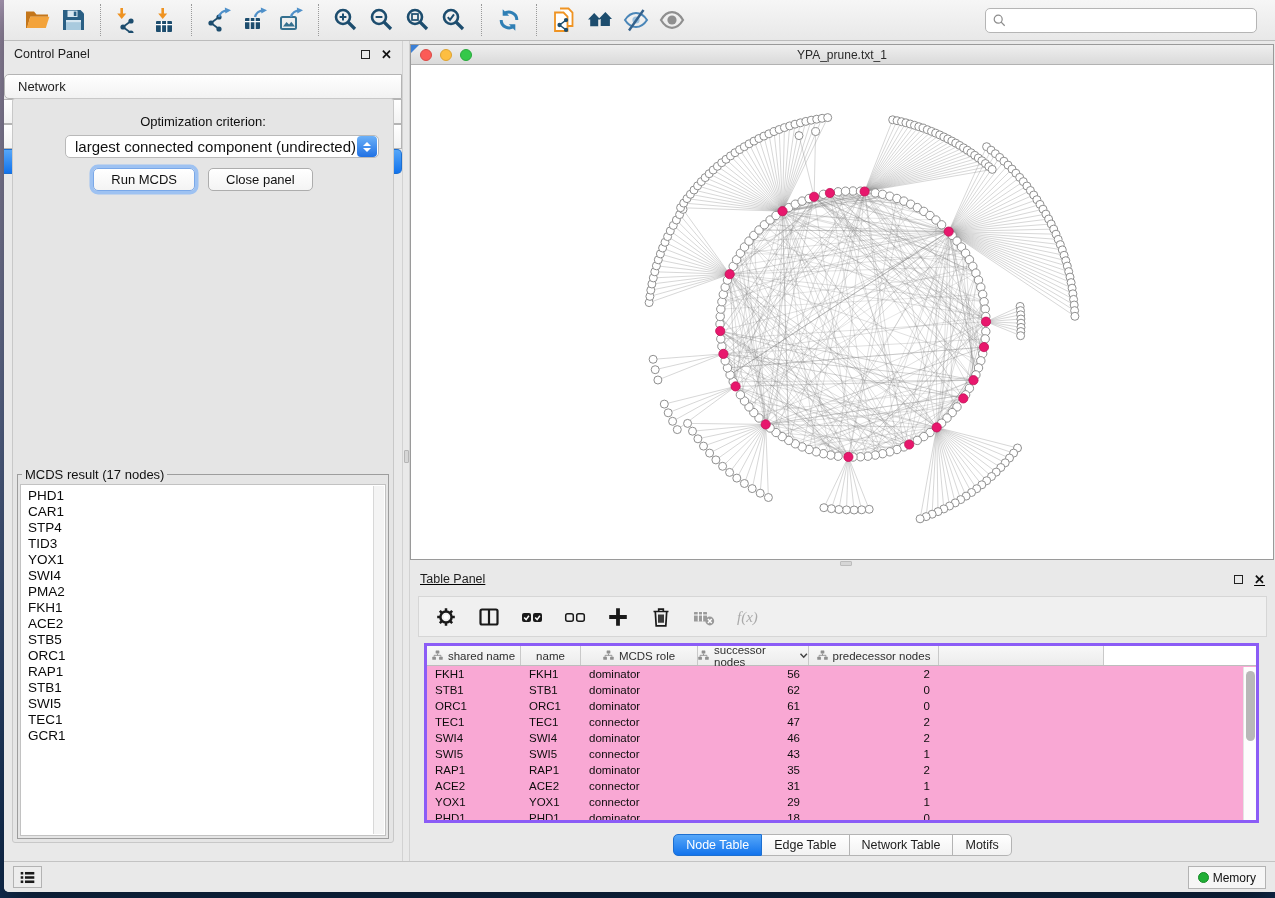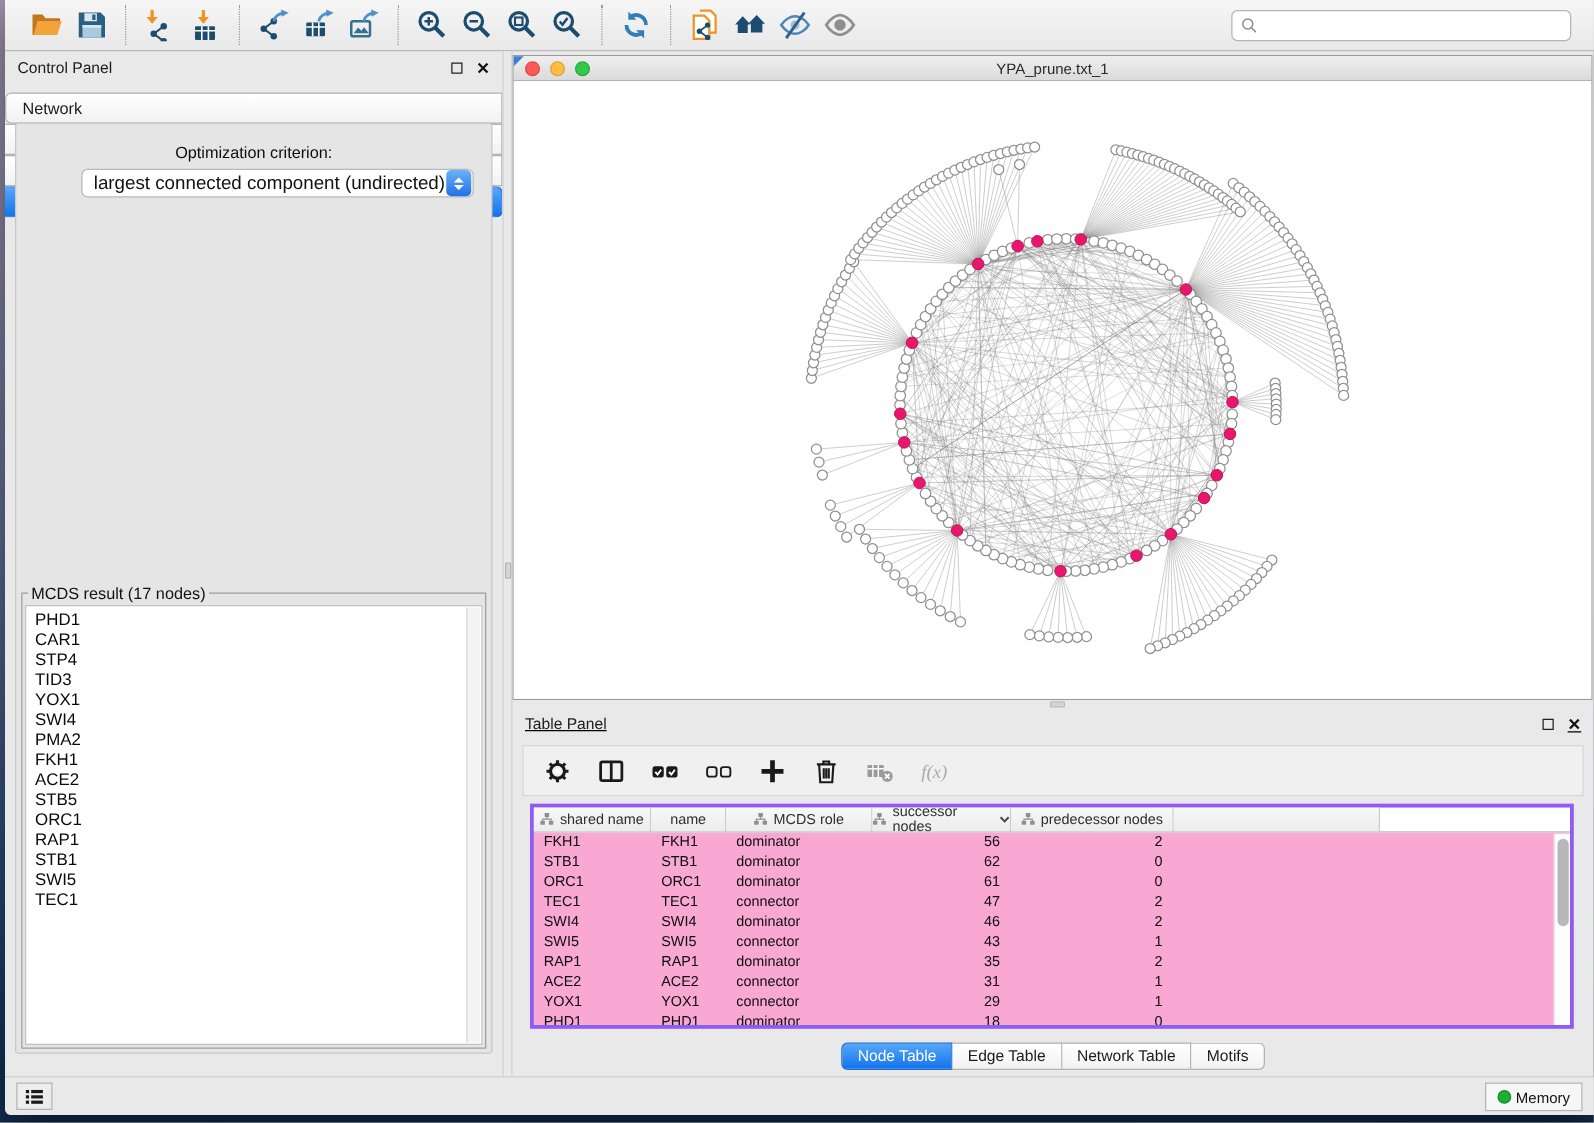--- a/index.html
+++ b/index.html
@@ -317,39 +317,44 @@
       </div>
     <div class="cp-content">
       <div class="opt-label">Optimization criterion:</div>
       <div class="mac-select">
         <span>largest connected component (undirected)</span>
         <span class="stepper">
             <i class="up"></i>
             <i class="dn"></i>
           </span>
       </div>
+      <div class="btnrow">
+        <button class="mac-btn focusring">Run MCDS</button>
+        <button class="mac-btn">Close panel</button>
+      </div>
       <fieldset class="result-fieldset">
         <legend>MCDS result (17 nodes)</legend>
         <div class="result-inner">
           <div class="result-list" id="result-list">
               <div>PHD1</div>
               <div>CAR1</div>
               <div>STP4</div>
               <div>TID3</div>
               <div>YOX1</div>
               <div>SWI4</div>
               <div>PMA2</div>
               <div>FKH1</div>
               <div>ACE2</div>
               <div>STB5</div>
               <div>ORC1</div>
               <div>RAP1</div>
               <div>STB1</div>
               <div>SWI5</div>
               <div>TEC1</div>
+              <div>GCR1</div>
             </div>
           <div class="result-scroll"></div>
         </div>
       </fieldset>
     </div>
   </div>
 
   <div class="vsplit">
       <span class="grip"></span>
     </div>

